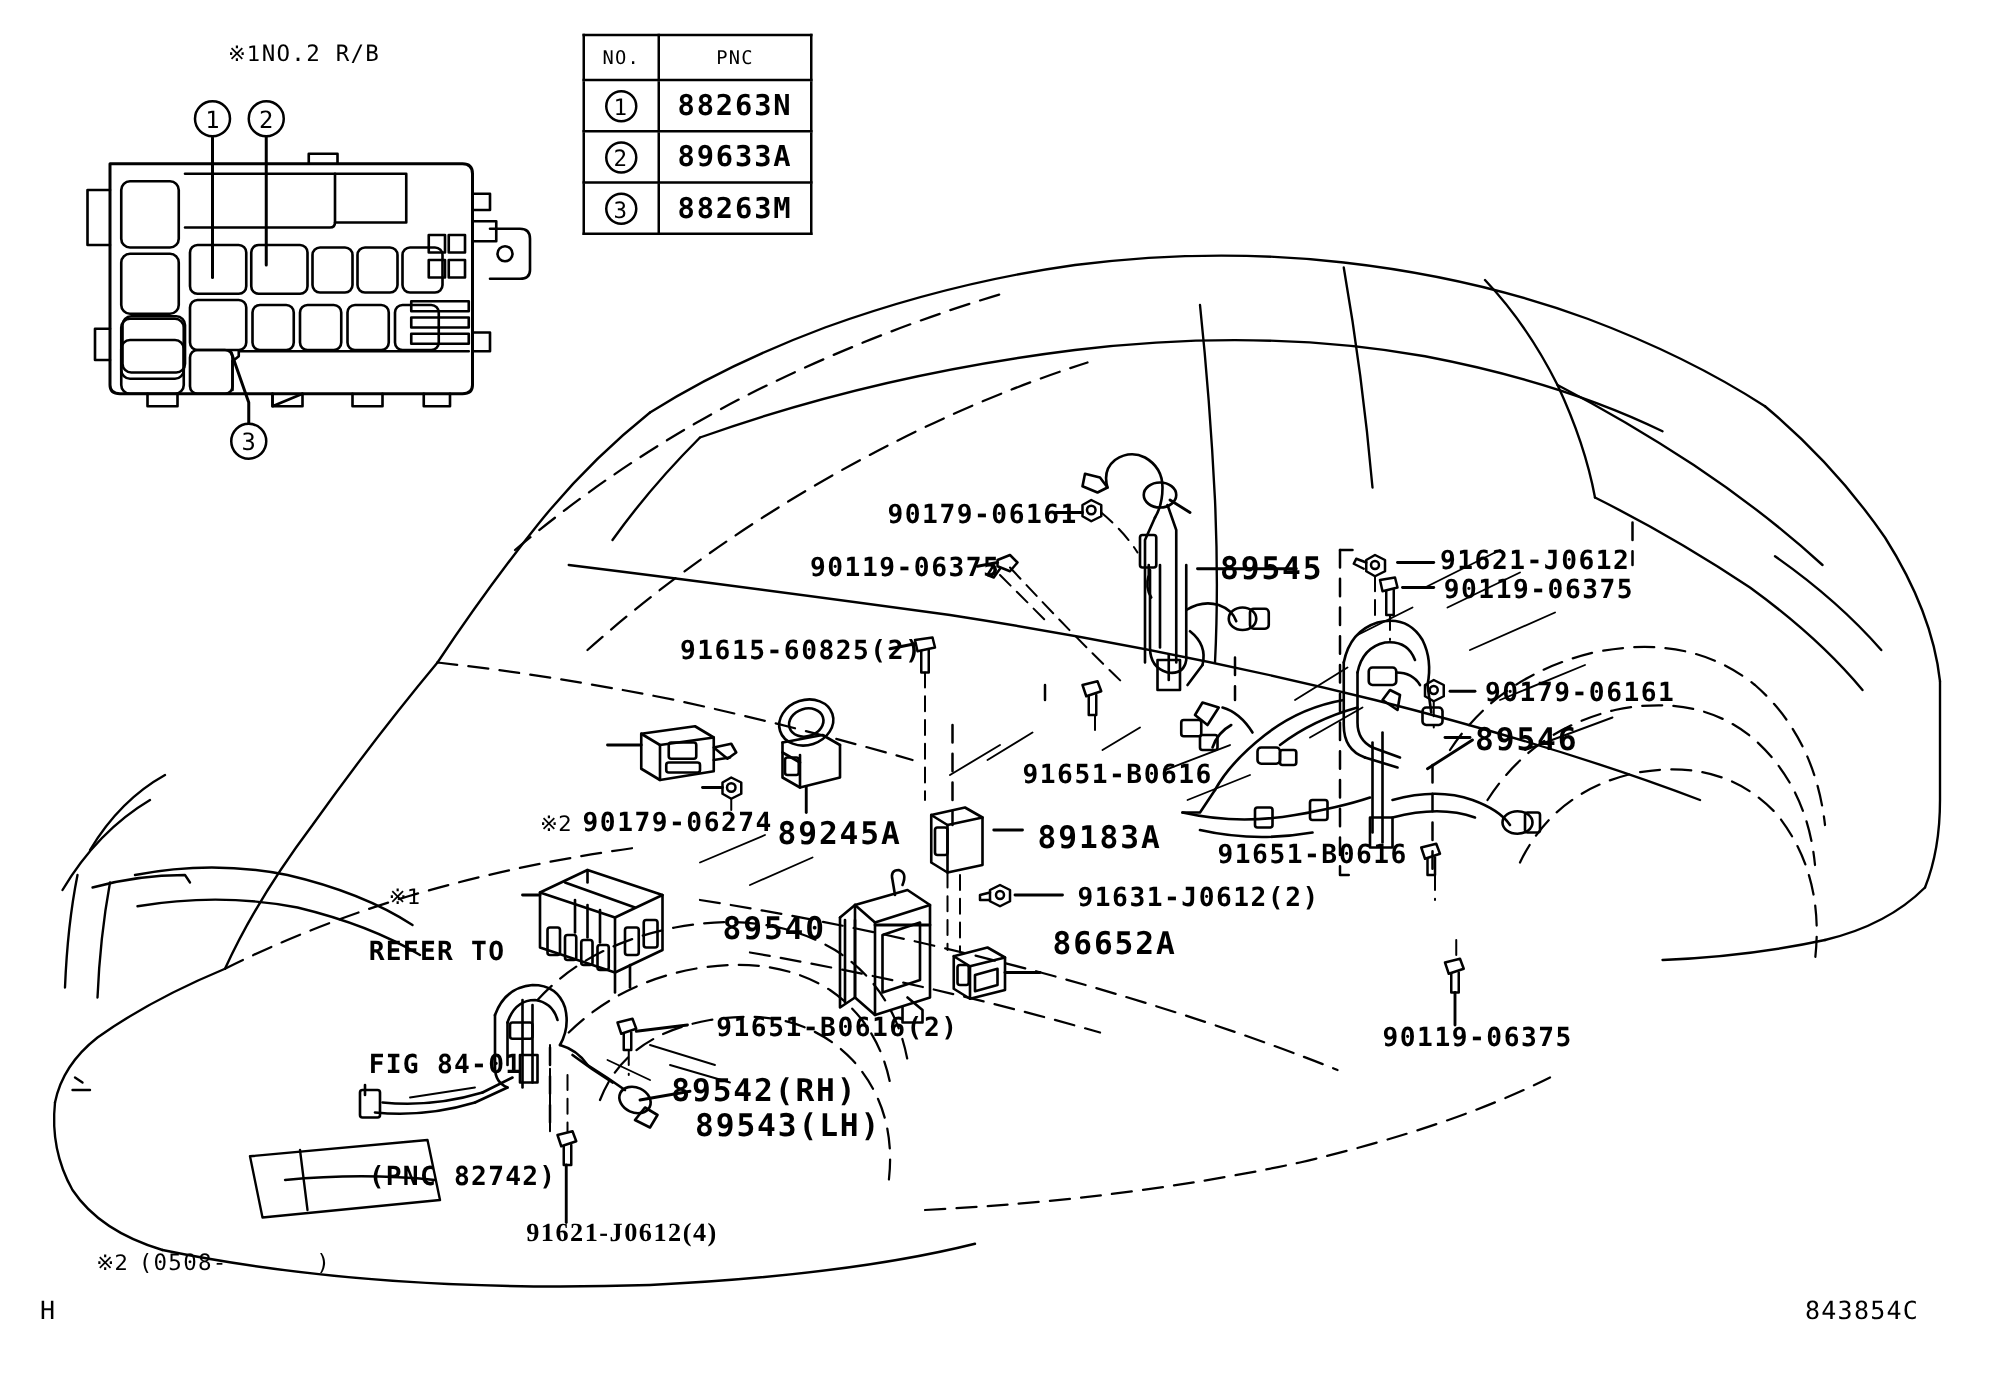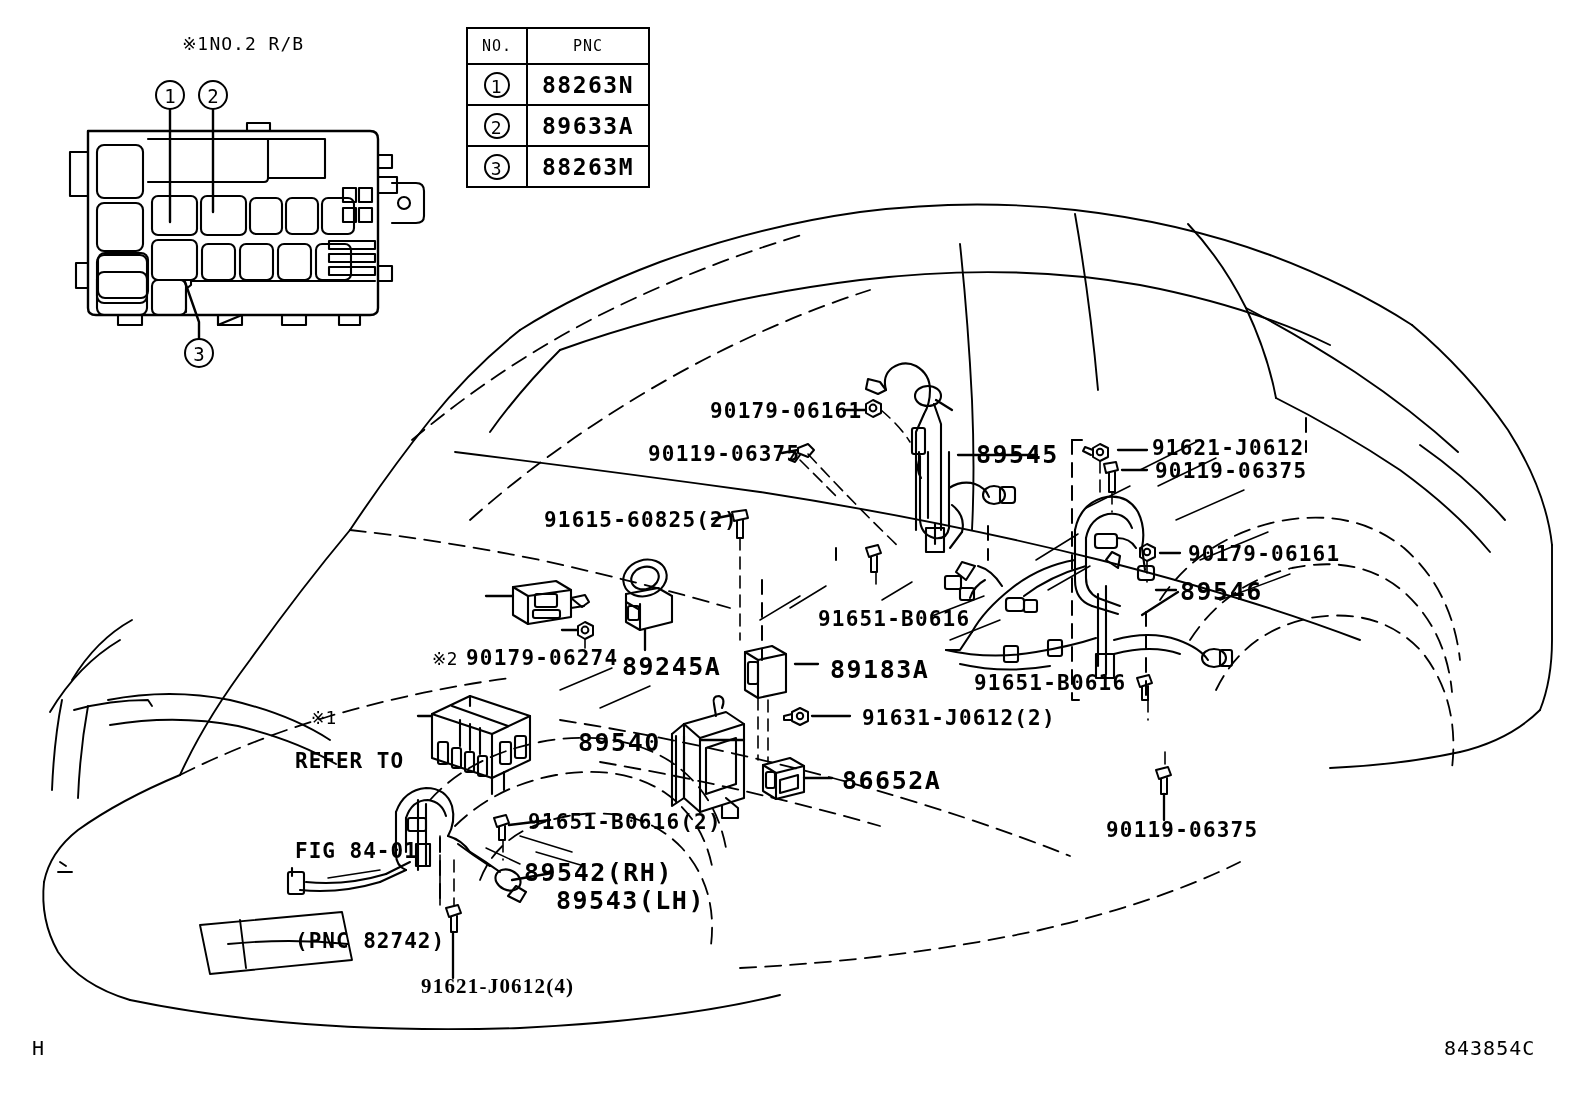--- a/index.html
+++ b/index.html
@@ -587,36 +587,39 @@
   </div>
 
   <div class="lbl lbl-big" style="left:622px; top:652px;">89245A</div>
 
   <div class="lbl lbl-pn" style="left:818px; top:607px;">91651-B0616</div>
   <div class="lbl lbl-big" style="left:830px; top:655px;">89183A</div>
   <div class="lbl lbl-pn" style="left:974px; top:671px;">91651-B0616</div>
 
   <div class="lbl lbl-pn" style="left:862px; top:706px;">91631-J0612(2)</div>
   <div class="lbl lbl-big" style="left:578px; top:728px;">89540</div>
-  <div class="lbl lbl-big" style="left:842px; top:766px;text-align:right;">86652A</div>
+  <div class="lbl lbl-big" style="left:842px; top:740px;text-align:right;">86652A</div>
 
   <div class="lbl" style="left:268px; top:688px; font-size:17px;">
     <span class="star">※1</span>
   </div>
   <div class="lbl lbl-ref" style="left:295px; top:686px;">
     <div>REFER TO</div>
     <div>FIG 84-01</div>
     <div>(PNC 82742)</div>
   </div>
 
-  <div class="lbl lbl-pn" style="left:528px; top:810px;">91651-B0616(2)</div>
-
-  <div class="lbl lbl-big" style="left:524px; top:858px;text-align:right;">89542(RH)</div>
+  <div class="lbl lbl-pn" style="left:573px; top:810px;">91651-B0616(2)</div>
+
+  <div class="lbl lbl-big" style="left:537px; top:858px;text-align:right;">89542(RH)</div>
   <div class="lbl lbl-big" style="left:556px; top:886px;">89543(LH)</div>
 
   <div class="lbl lbl-pn" style="left:421px; top:974px;font-family:Liberation Serif, serif;">91621-J0612(4)</div>
   <div class="lbl lbl-pn" style="left:1106px; top:818px;">90119-06375</div>
 
+  <div class="lbl" style="left:34px; top:980px; font-size:17px;">
+    <span class="star">※2</span><span class="lbl-hdr" style="position:static; margin-left:8px; font-weight:normal;">(0508-      )</span>
+  </div>
 
   <div class="corner" style="left:32px; top:1036px;">H</div>
   <div class="corner" style="left:1444px; top:1036px;">843854C</div>
 
 </div>
 
 </body></html>

